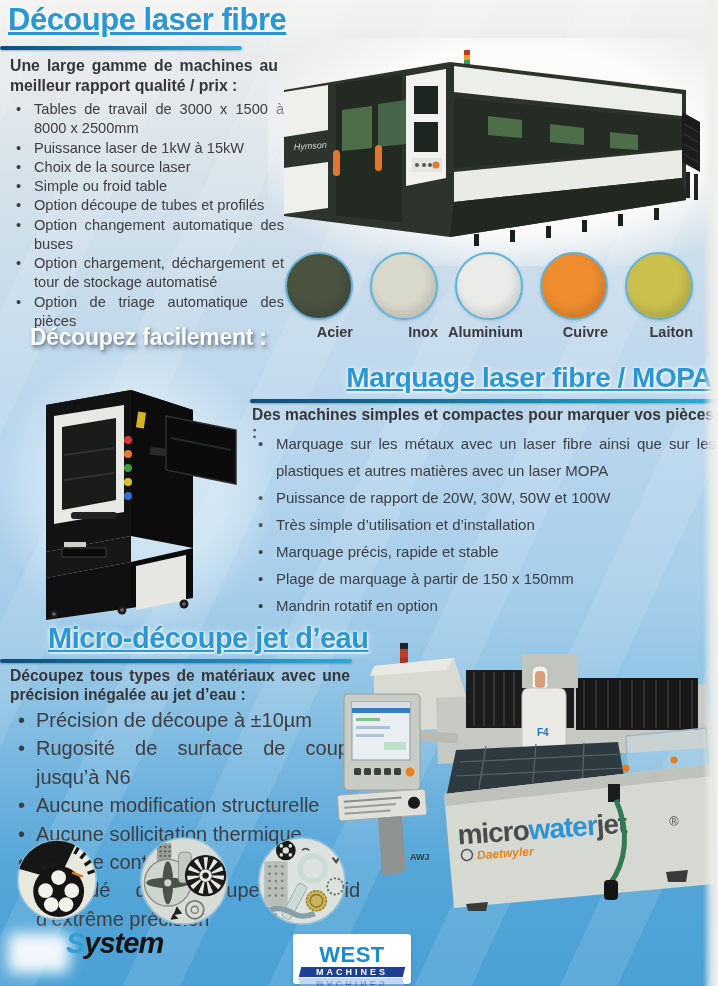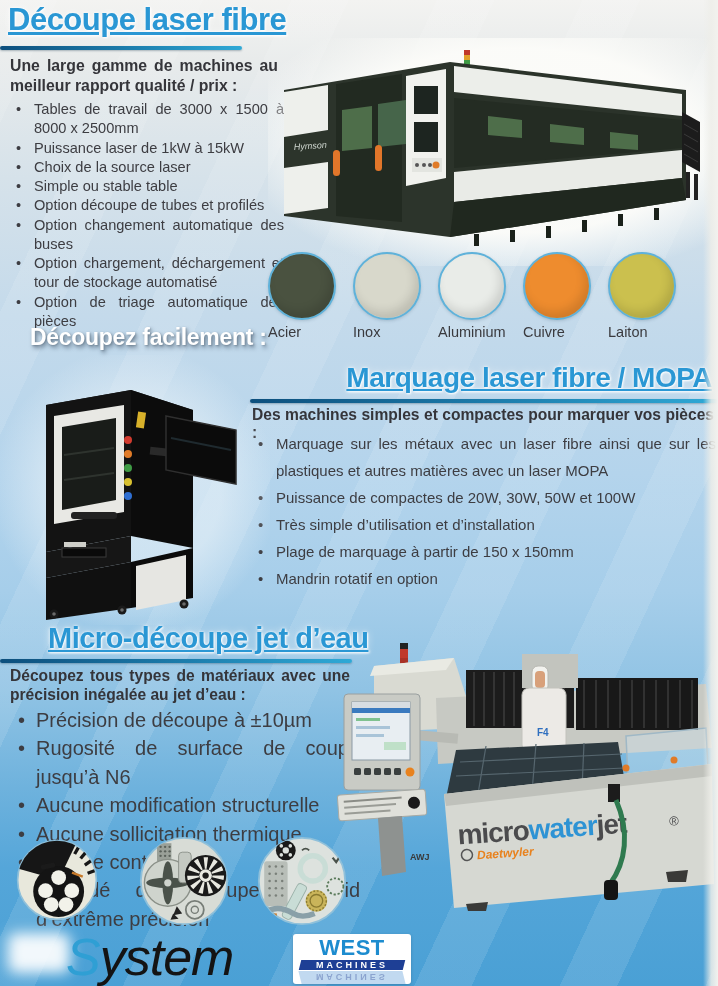--- a/index.html
+++ b/index.html
@@ -17,32 +17,32 @@
   ul.blt{list-style:none;margin:0;padding:0;color:#3d3d42;}
   ul.blt li{position:relative;padding-left:24px;text-align:justify;}
   ul.blt li::before{content:"•";position:absolute;left:6px;color:#3d3d42;}
   .fiber-list{font-size:14.6px;line-height:1.32;}
   .marking-list{font-size:15px;line-height:1.8;}
   .marking-list li{padding-left:26px;}
   .water-list{font-size:20px;line-height:1.42;}
   .cta{color:#fff;font-weight:bold;font-size:23px;letter-spacing:-.3px;
     text-shadow:2px 3px 4px rgba(70,90,110,.65),1px 1px 2px rgba(90,105,120,.5);}
   .mat-row{display:flex;}
-  .mat{width:85px;display:flex;flex-direction:column;align-items:flex-start;}
+  .mat{width:85px;display:flex;flex-direction:column;align-items:flex-end;font-weight:bold;}
   .mat-circle{width:64px;height:64px;border-radius:50%;border:2px solid #5fb2da;
     box-shadow:inset -4px -6px 10px rgba(0,0,0,.12),0 1px 3px rgba(70,100,120,.25);}
   .mat-label{margin-top:4px;font-size:14.5px;color:#3a3a3e;}
   .halo{background:radial-gradient(ellipse at 55% 45%,rgba(252,252,249,.95) 52%,rgba(252,252,249,0) 80%);}
   .halo2{background:radial-gradient(ellipse at 50% 50%,rgba(235,243,248,.55) 45%,rgba(235,243,248,0) 75%);}
   
   .smudge{background:#fff;filter:blur(7px);opacity:.92;border-radius:8px;}
-  .system-text{font-size:52px;font-style:italic;font-weight:400;letter-spacing:-1px;color:#141414;}
+  .system-text{font-size:29px;font-style:italic;font-weight:700;letter-spacing:-1px;color:#141414;}
   .system-text .s-init{color:#2f9fd4;}
   .west-box{background:#fff;border-radius:3px;box-shadow:0 1px 3px rgba(30,60,90,.3);
-    display:flex;flex-direction:column;align-items:center;padding-top:3px;box-sizing:border-box;}
+    display:flex;flex-direction:column;align-items:center;padding-top:10px;box-sizing:border-box;}
   .west-top{color:#1d8ccf;font-weight:bold;font-size:22px;letter-spacing:.5px;line-height:1;}
   .west-bar{width:104px;height:13px;background:#1e3f95;transform:skewX(-14deg);
     display:flex;align-items:center;justify-content:center;margin-top:1px;}
   .west-bar span{color:#fff;font-size:9px;font-weight:bold;letter-spacing:3px;transform:skewX(14deg);}
   .west-refl{margin-top:1px;opacity:.55;transform:scaleY(-1);filter:blur(.4px);}
   .west-refl .west-bar{background:#8fbbe4;}
   .west-refl .west-bar span{color:#2d59a8;}
 </style>
 </head>
 <body>
@@ -52,21 +52,21 @@
 
   <div class="abs h-blue" style="left:8px;top:2px;font-size:31px;">Découpe laser fibre</div>
   <div class="abs rule" style="left:0;top:46px;width:242px;"></div>
 
   <div class="abs intro" style="left:10px;top:56px;width:268px;font-size:15.8px;line-height:1.28;">Une large gamme de machines au meilleur rapport qualité / prix :</div>
 
   <ul class="abs blt fiber-list" style="left:10px;top:100px;width:274px;">
     <li>Tables de travail de 3000 x 1500 à 8000 x 2500mm</li>
     <li>Puissance laser de 1kW à 15kW</li>
     <li>Choix de la source laser</li>
-    <li>Simple ou stable table</li>
+    <li>Simple ou froid table</li>
     <li>Option découpe de tubes et profilés</li>
     <li>Option changement automatique des buses</li>
     <li>Option chargement, déchargement et tour de stockage automatisé</li>
     <li>Option de triage automatique des pièces</li>
   </ul>
 
   <div class="abs cta" style="left:30px;top:324px;">Découpez facilement :</div>
 
   <div class="abs halo" style="left:268px;top:38px;width:450px;height:228px;"></div>
   <svg class="abs" style="left:278px;top:50px;" width="424" height="202" viewBox="0 0 424 202">
@@ -147,22 +147,23 @@
       <div class="mat-circle" style="background-color: rgb(203, 192, 78);"></div>
       <div class="mat-label">Laiton</div>
     </div>
   </div>
 
   <div class="abs h-blue" style="left:250px;top:362px;width:462px;text-align:right;font-size:28px;">Marquage laser fibre / MOPA</div>
   <div class="abs rule" style="left:250px;top:399px;width:468px;height:3.5px;"></div>
   <div class="abs intro" style="left:252px;top:406px;width:462px;font-size:15.6px;">Des machines simples et compactes pour marquer vos pièces :</div>
   <ul class="abs blt marking-list" style="left:252px;top:430px;width:464px;">
     <li>Marquage sur les métaux avec un laser fibre ainsi que sur les plastiques et autres matières avec un laser MOPA</li>
-    <li>Puissance de compactes de 20W, 30W, 50W et 100W</li>
+    <li>Puissance de rapport de 20W, 30W, 50W et 100W</li>
     <li>Très simple d’utilisation et d’installation</li>
+    <li>Marquage précis, rapide et stable</li>
     <li>Plage de marquage à partir de 150 x 150mm</li>
     <li>Mandrin rotatif en option</li>
   </ul>
 
   <div class="abs halo2" style="left:0px;top:355px;width:270px;height:270px;"></div>
   <svg class="abs" style="left:16px;top:360px;" width="232" height="260" viewBox="0 0 232 260">
 
     <polygon points="30,45 115,30 177,50 88,66" fill="#1b1b1b"></polygon>
 
     <polygon points="115,30 177,50 177,188 115,176" fill="#0c0c0c"></polygon>

